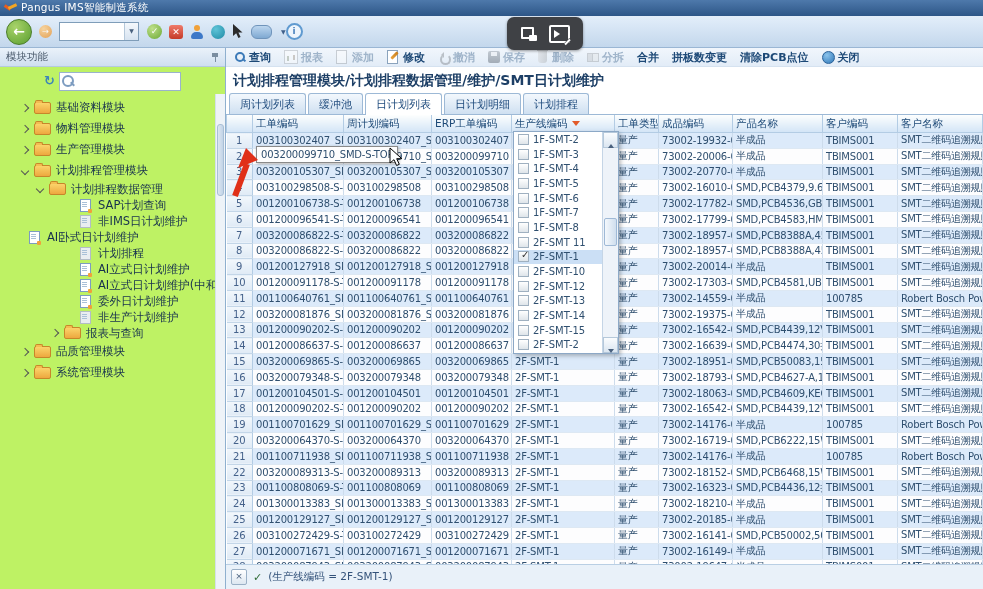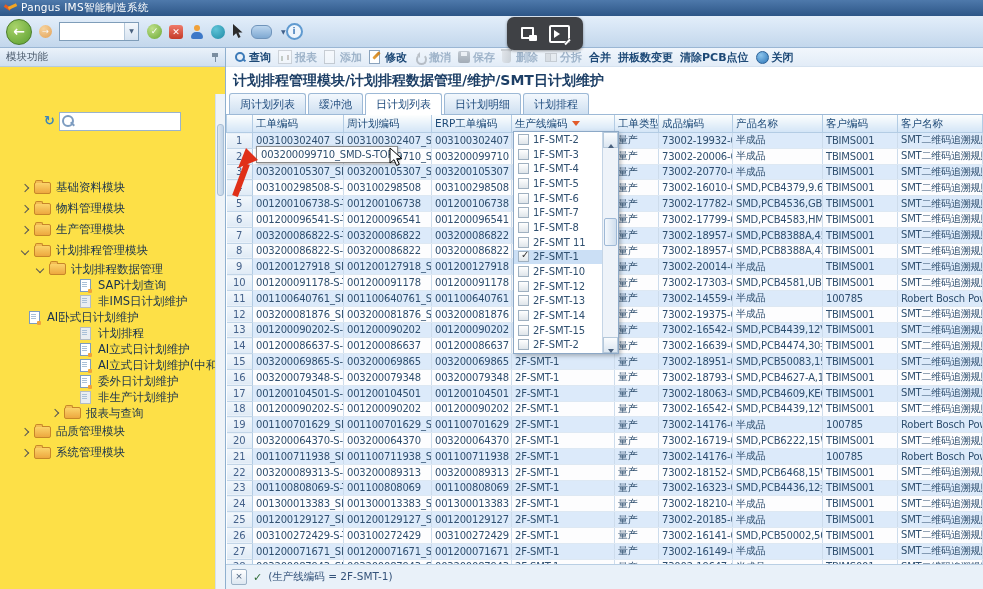--- a/index.html
+++ b/index.html
@@ -24,21 +24,21 @@
   .nav-user{width:14px;height:14px;position:relative;}
   .nav-user::before{content:"";position:absolute;left:4px;top:0;width:6px;height:6px;border-radius:50%;background:#f0a13a;}
   .nav-user::after{content:"";position:absolute;left:1px;bottom:0;width:12px;height:7px;border-radius:5px 5px 2px 2px;background:#3c78c8;}
   .nav-dot{width:14px;height:14px;border-radius:50%;background:radial-gradient(circle at 35% 30%,#5fc4d8,#1f8aa5);}
   .nav-pill{width:19px;height:12px;border-radius:6px;background:linear-gradient(180deg,#bcd6ef,#7fa9d2);border:1px solid #6f94bb;position:relative;}
   .pill-caret{font-size:6px;color:#40608a;margin-left:2px;}
   .nav-info{width:13px;height:13px;border-radius:50%;border:2px solid #5f9ad0;color:#4a82bd;font-size:9px;font-weight:bold;text-align:center;line-height:13px;background:#eef5fc;}
   svg.curs-ic{display:block;}
   
   .main{flex:1;display:flex;min-height:0;}
-  .sidebar{width:225px;flex:none;background:#fde047;border-right:1px solid #8fb0cf;display:flex;flex-direction:column;position:relative;gap:40px;}
+  .sidebar{width:225px;flex:none;background:#bef264;border-right:1px solid #8fb0cf;display:flex;flex-direction:column;position:relative;}
   .sb-header{height:18px;background:linear-gradient(180deg,#eaf2fa,#cfdff0);border-bottom:1px solid #b5cade;display:flex;align-items:center;justify-content:space-between;padding:0 6px;font-size:10.5px;color:#4a5a6c;}
   .pin{width:8px;height:10px;position:relative;}
   .pin::before{content:"";position:absolute;left:1px;top:1px;width:6px;height:4px;background:#7a8da0;}
   .pin::after{content:"";position:absolute;left:3.5px;top:5px;width:1.5px;height:5px;background:#7a8da0;}
   .sb-search{height:28px;display:flex;align-items:center;justify-content:center;gap:4px;}
   .refresh{font-size:13px;color:#3c85b8;font-weight:bold;line-height:14px;}
   .searchbox{display:flex;align-items:center;height:17px;border:1px solid #9ab3cc;background:#fff;width:118px;padding-left:2px;}
   .mag{width:8px;height:8px;border:2px solid #7d9cc0;border-radius:50%;position:relative;margin-right:3px;flex:none;}
   .mag::after{content:"";position:absolute;left:6px;top:6px;width:5px;height:2px;background:#7d9cc0;transform:rotate(45deg);}
   .searchbox input{border:0;outline:0;flex:1;min-width:0;font-size:10px;}
@@ -55,21 +55,21 @@
   .i-page::before{content:"";position:absolute;left:1px;top:2px;width:5px;height:1px;background:#a9c0d8;box-shadow:0 2px 0 #a9c0d8,0 4px 0 #a9c0d8;}
   .i-page::after{content:"";position:absolute;right:-2px;bottom:-2px;width:4px;height:4px;background:#f0a13a;border-radius:1px;}
   .i-page.gray{background:#e9edf1;border-color:#b3bcc6;}
   .i-page.gray::after{display:none;}
   .tinner{display:inline-flex;align-items:center;height:15px;padding:0 4px 0 1px;border-radius:2px;}
   .trow.selected .tinner{background:linear-gradient(180deg,#dcebfb,#b9d6f2);border:1px solid #9cc0e4;}
   .sb-scrollbar{position:absolute;right:0;top:46px;bottom:0;width:9px;background:#eef3f8;border-left:1px solid #d4e0ec;}
   .sb-thumb{position:absolute;left:1px;right:1px;top:30px;height:70px;background:linear-gradient(90deg,#dce6f1,#c2d4e7);border:1px solid #a9bfd6;border-radius:3px;}
   
   .content{flex:1;display:flex;flex-direction:column;background:#fff;min-width:0;}
-  .ctoolbar{height:18px;background:linear-gradient(180deg,#f1f6fc,#e2ecf7);border-bottom:1px solid #d5e2f0;display:flex;align-items:center;padding:0 8px;gap:7px;flex:none;font-size:11px;}
+  .ctoolbar{height:18px;background:linear-gradient(180deg,#f1f6fc,#e2ecf7);border-bottom:1px solid #d5e2f0;display:flex;align-items:center;padding:0 8px;gap:13px;flex:none;font-size:11px;}
   .titem{display:inline-flex;align-items:center;color:#1d4977;font-weight:bold;white-space:nowrap;}
   .titem.disabled{color:#9fb4ca;font-weight:bold;}
   .titem.disabled .ic{opacity:.45;filter:grayscale(.8);}
   .ic{display:inline-block;width:12px;height:12px;margin-right:3px;position:relative;flex:none;}
   .ic-search::before{content:"";position:absolute;left:1px;top:1px;width:6px;height:6px;border:2px solid #3c7ab8;border-radius:50%;}
   .ic-search::after{content:"";position:absolute;left:8px;top:8px;width:4px;height:2px;background:#3c7ab8;transform:rotate(45deg);}
   .ic-report{border:1px solid #9ab0c5;background:#fff;}
   .ic-report::after{content:"";position:absolute;left:2px;bottom:2px;width:2px;height:5px;background:#7fae3f;box-shadow:3px 1px 0 -1px #5b8fd0,6px -1px 0 #d98f3f;}
   .ic-add{width:9px;height:12px;border:1px solid #8aa3bd;background:#fff;margin-right:5px;}
   .ic-edit{width:9px;height:12px;border:1px solid #8aa3bd;background:#fff;margin-right:5px;}

